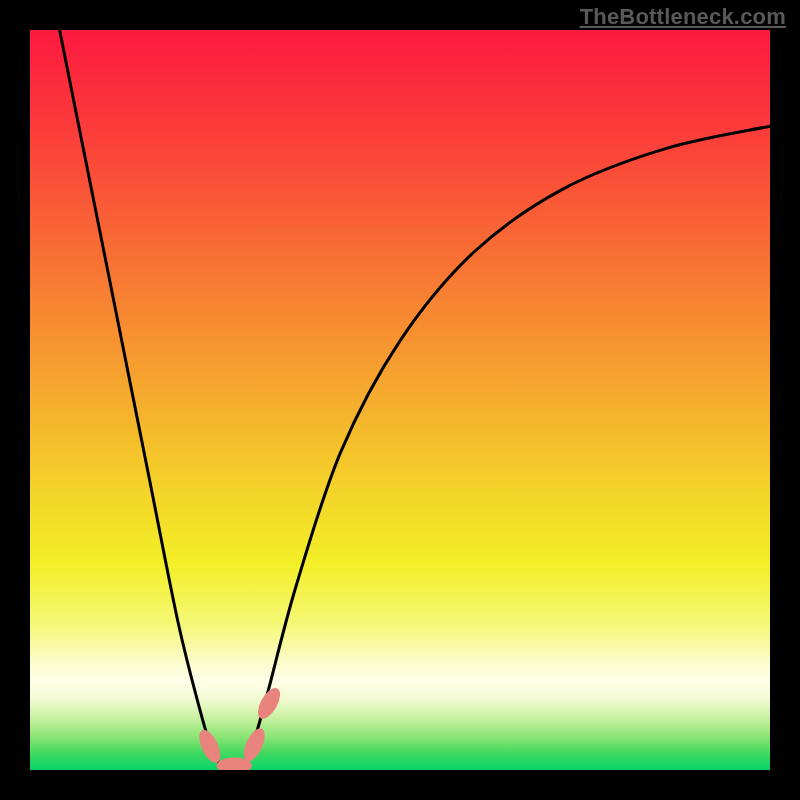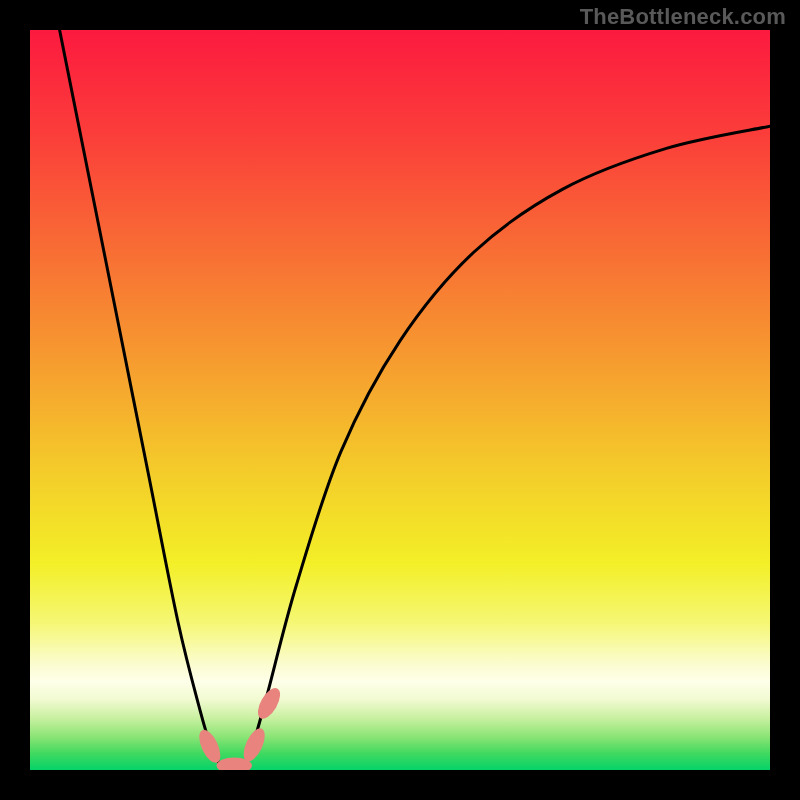--- a/index.html
+++ b/index.html
@@ -19,20 +19,21 @@
   }
   .watermark {
     position: absolute;
     top: 4px;
     right: 14px;
     color: #595959;
     font-size: 22px;
     font-weight: bold;
     letter-spacing: 0.2px;
     z-index: 50;
+    text-decoration: underline;
   }
   .plot-outer {
     position: absolute;
     left: 30px;
     top: 30px;
     width: 740px;
     height: 740px;
     background: #000;
   }
   svg.plot {

